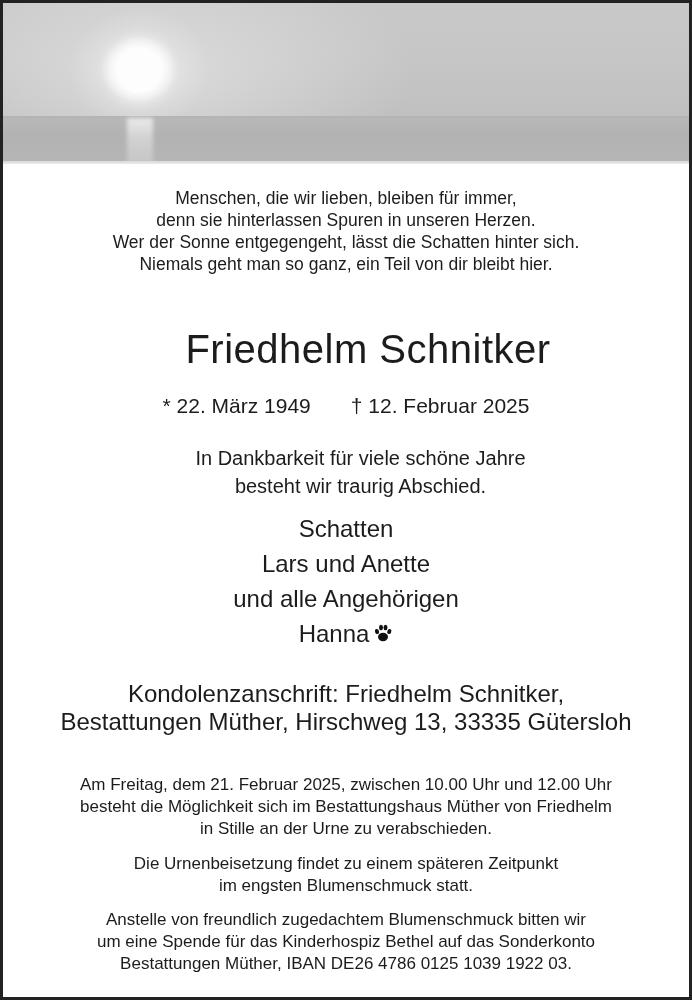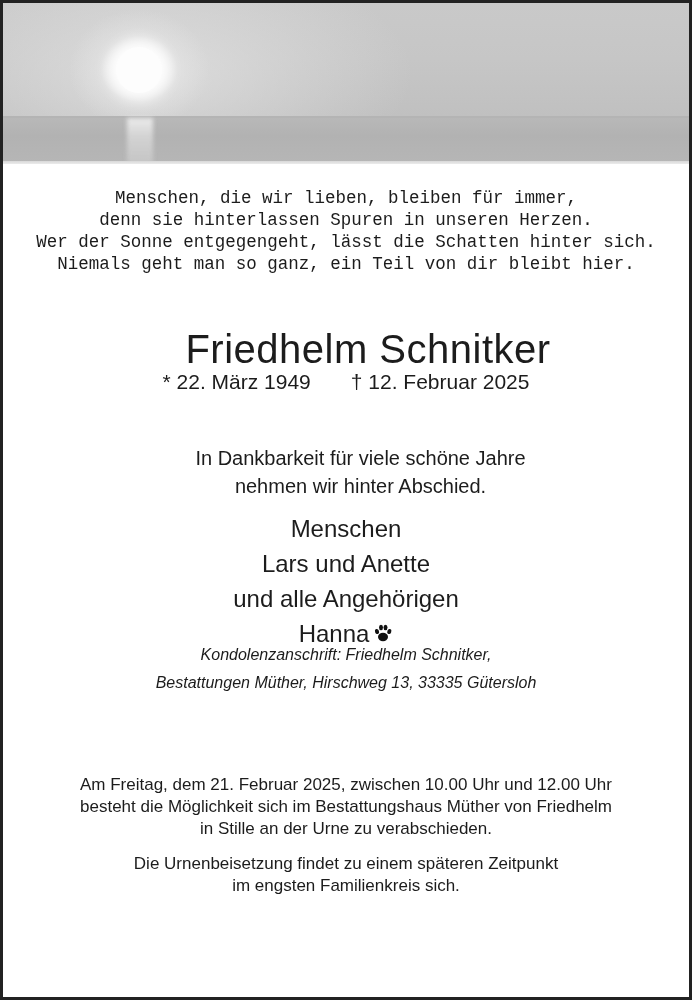--- a/index.html
+++ b/index.html
@@ -86,31 +86,30 @@
     .block {
       position: absolute;
       left: 0;
       width: 686px;
       text-align: center;
     }
     .poem {
       top: 184px;
       font-size: 17.5px;
       line-height: 22px;
-      font-family: Liberation Mono, monospace;
     }
     .name {
       top: 322px;
       font-size: 40px;
       line-height: 48px;
       letter-spacing: 0.5px;
       padding-left: 44px;
     }
     .dates {
-      top: 366px;
+      top: 390px;
       font-size: 21px;
       line-height: 26px;
     }
     .dates span { display: inline-block; }
     .dates .gap { width: 40px; }
     .thanks {
       top: 441px;
       font-size: 20px;
       line-height: 28px;
       padding-left: 29px;
@@ -121,24 +120,23 @@
       line-height: 35px;
     }
     .paw {
       display: inline-block;
       width: 20px;
       height: 20px;
       vertical-align: -1px;
       margin-left: 4px;
     }
     .address {
-      top: 638px;
-      font-size: 16px;
+      top: 677px;
+      font-size: 24px;
       line-height: 28px;
-      font-style: italic;
     }
     .info {
       font-size: 17px;
       line-height: 22px;
     }
     .info-1 { top: 771px; }
     .info-2 { top: 850px; }
     .info-3 { top: 906px; }
   </style>
 </head>
@@ -163,25 +161,25 @@
   </div>
 
   <div class="block name">Friedhelm Schnitker</div>
 
   <div class="block dates">
     <span>* 22. März 1949</span><span class="gap"></span><span>† 12. Februar 2025</span>
   </div>
 
   <div class="block thanks">
     <div>In Dankbarkeit für viele schöne Jahre</div>
-    <div>nehmen wir hinter Abschied.</div>
+    <div>besteht wir traurig Abschied.</div>
   </div>
 
   <div class="block family">
-    <div>Menschen</div>
+    <div>Schatten</div>
     <div>Lars und Anette</div>
     <div>und alle Angehörigen</div>
     <div>
       <span>Hanna</span><svg class="paw" viewBox="0 0 20 20">
         <ellipse cx="10" cy="14" rx="5" ry="4.2" fill="#111"></ellipse>
         <ellipse cx="4" cy="8.5" rx="2" ry="2.6" fill="#111" transform="rotate(-20 4 8.5)"></ellipse>
         <ellipse cx="8" cy="4.5" rx="2" ry="2.7" fill="#111"></ellipse>
         <ellipse cx="12.5" cy="4.5" rx="2" ry="2.7" fill="#111"></ellipse>
         <ellipse cx="16.3" cy="8.5" rx="2" ry="2.6" fill="#111" transform="rotate(20 16.3 8.5)"></ellipse>
       </svg>
@@ -194,17 +192,22 @@
   </div>
 
   <div class="block info info-1">
     <div>Am Freitag, dem 21. Februar 2025, zwischen 10.00 Uhr und 12.00 Uhr</div>
     <div>besteht die Möglichkeit sich im Bestattungshaus Müther von Friedhelm</div>
     <div>in Stille an der Urne zu verabschieden.</div>
   </div>
 
   <div class="block info info-2">
     <div>Die Urnenbeisetzung findet zu einem späteren Zeitpunkt</div>
-    <div>im engsten Familienkreis sich.</div>
-  </div>
-
+    <div>im engsten Blumenschmuck statt.</div>
+  </div>
+
+  <div class="block info info-3">
+    <div>Anstelle von freundlich zugedachtem Blumenschmuck bitten wir</div>
+    <div>um eine Spende für das Kinderhospiz Bethel auf das Sonderkonto</div>
+    <div>Bestattungen Müther, IBAN DE26 4786 0125 1039 1922 03.</div>
+  </div>
 
 </div>
 
 </body></html>

